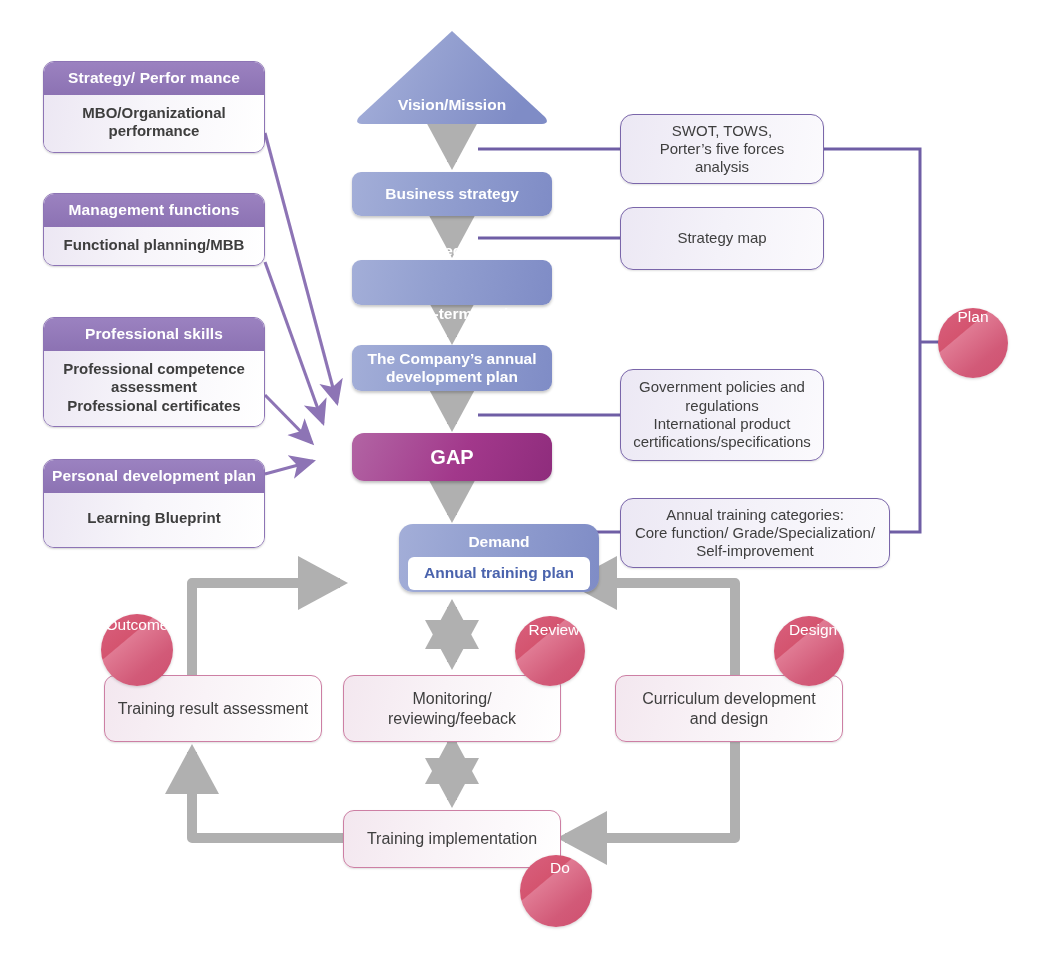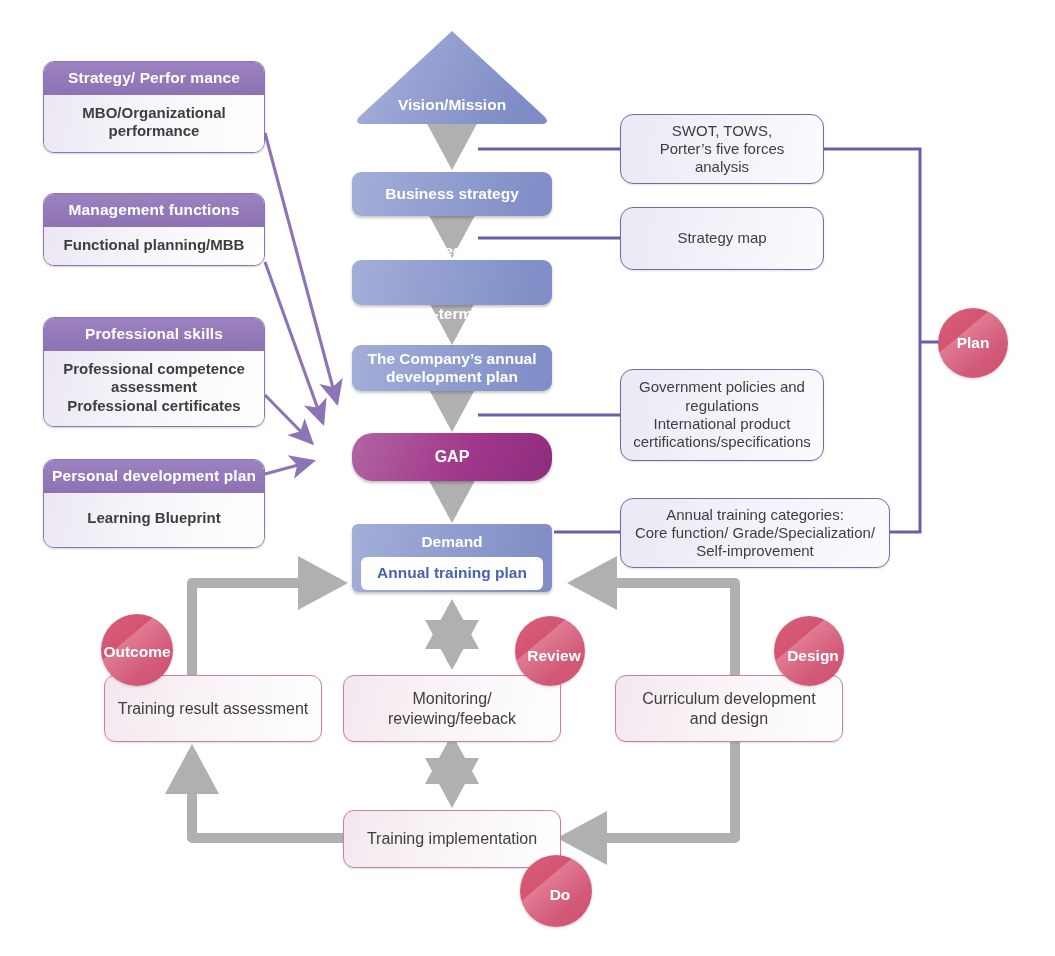--- a/index.html
+++ b/index.html
@@ -19,28 +19,28 @@
           padding:7px 6px 8px;letter-spacing:.1px;}
   .srcbox .bd{background:linear-gradient(100deg,#ece7f3 0%,#f7f5fa 45%,#ffffff 100%);
           color:#3e3e3e;font-size:15px;text-align:center;line-height:1.22;
           padding:9px 8px 11px;font-weight:bold;}
 
   
   .blue{border-radius:9px;color:#fff;font-weight:bold;font-size:15.5px;
         text-align:center;align-items:center;justify-content:center;
         background:linear-gradient(100deg,#a3aed8 0%,#93a0d0 40%,#7f8cc6 100%);
         box-shadow:0 2px 3px rgba(0,0,0,.22);line-height:1.18;}
-  .gap{border-radius:21px;color:#fff;font-weight:bold;font-size:16px;
+  .gap{border-radius:12px;color:#fff;font-weight:bold;font-size:20px;
        text-align:center;align-items:center;justify-content:center;
        background:linear-gradient(115deg,#b265a4 0%,#a2388b 55%,#8e2c7c 100%);
        box-shadow:0 2px 3px rgba(0,0,0,.25);}
-  .demand{border-radius:6px;color:#fff;font-weight:bold;font-size:15.5px;
+  .demand{border-radius:14px;color:#fff;font-weight:bold;font-size:15.5px;
        text-align:center;justify-content:flex-start;align-items:stretch;
        background:linear-gradient(100deg,#a3aed8 0%,#93a0d0 40%,#7f8cc6 100%);
-       box-shadow:0 2px 3px rgba(0,0,0,.22);padding:7px 9px 26px;}
+       box-shadow:0 2px 3px rgba(0,0,0,.22);padding:7px 9px 26px;margin-left:47px;}
   .demand .lbl{padding:2px 0 6px;}
   .demand .inner{background:#ffffff;border-radius:6px;color:#4a63ad;
        font-weight:bold;font-size:15.5px;padding:7px 4px 8px;text-align:center;}
 
   
   .note{border-radius:13px;border:1.6px solid #7a66aa;
         background:linear-gradient(100deg,#ece8f4 0%,#f4f2f9 50%,#fbfafd 100%);
         color:#3e3e3e;font-size:15px;text-align:center;line-height:1.22;
         align-items:center;justify-content:center;
         box-shadow:0 1px 2px rgba(0,0,0,.12);}
@@ -48,22 +48,22 @@
   
   .pinkbox{border-radius:11px;border:1.6px solid #cd7fa4;
         background:linear-gradient(105deg,#f3e7ef 0%,#f9f3f7 45%,#ffffff 100%);
         color:#3e3e3e;font-size:16px;text-align:center;line-height:1.25;
         align-items:center;justify-content:center;
         box-shadow:0 1px 2px rgba(0,0,0,.13);}
 
   
   .circle{position:absolute;border-radius:50%;
         background:linear-gradient(140deg,#d9617f 0%,#d4546f 35%,#e07a93 36%,#d25a78 70%,#cf4f6e 100%);
-        color:#fff;font-weight:bold;font-size:15.5px;
-        display:flex;align-items:center;justify-content:center;
+        color:#fff;font-weight:normal;font-size:15.5px;
+        display:flex;justify-content:center;
         box-shadow:0 1px 3px rgba(0,0,0,.18);}
 
   .triangle{position:absolute;}
   .triangle .cap{position:absolute;left:0;top:0;width:100%;height:100%;
         display:flex;align-items:flex-end;justify-content:center;
         color:#fff;font-weight:bold;font-size:15.5px;padding-bottom:14px;
         box-sizing:border-box;}
 </style>
 </head>
 <body>

